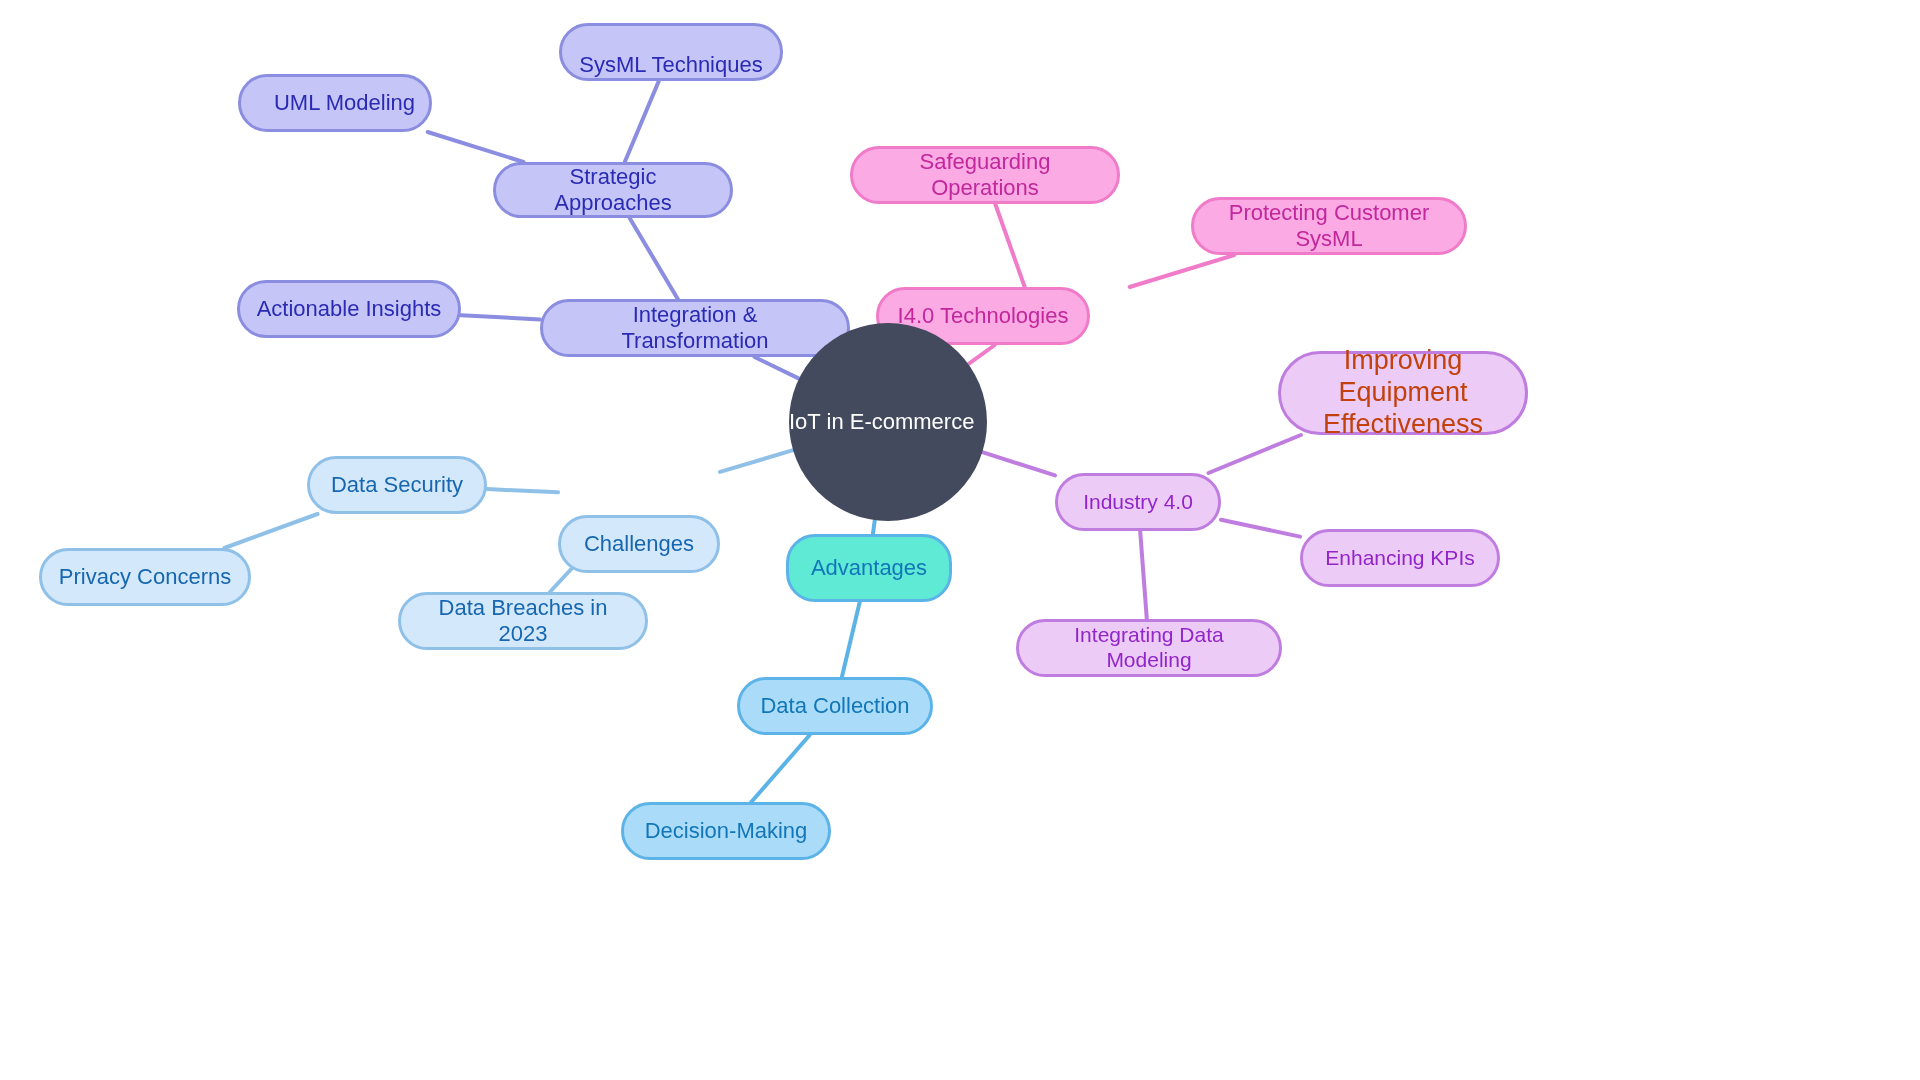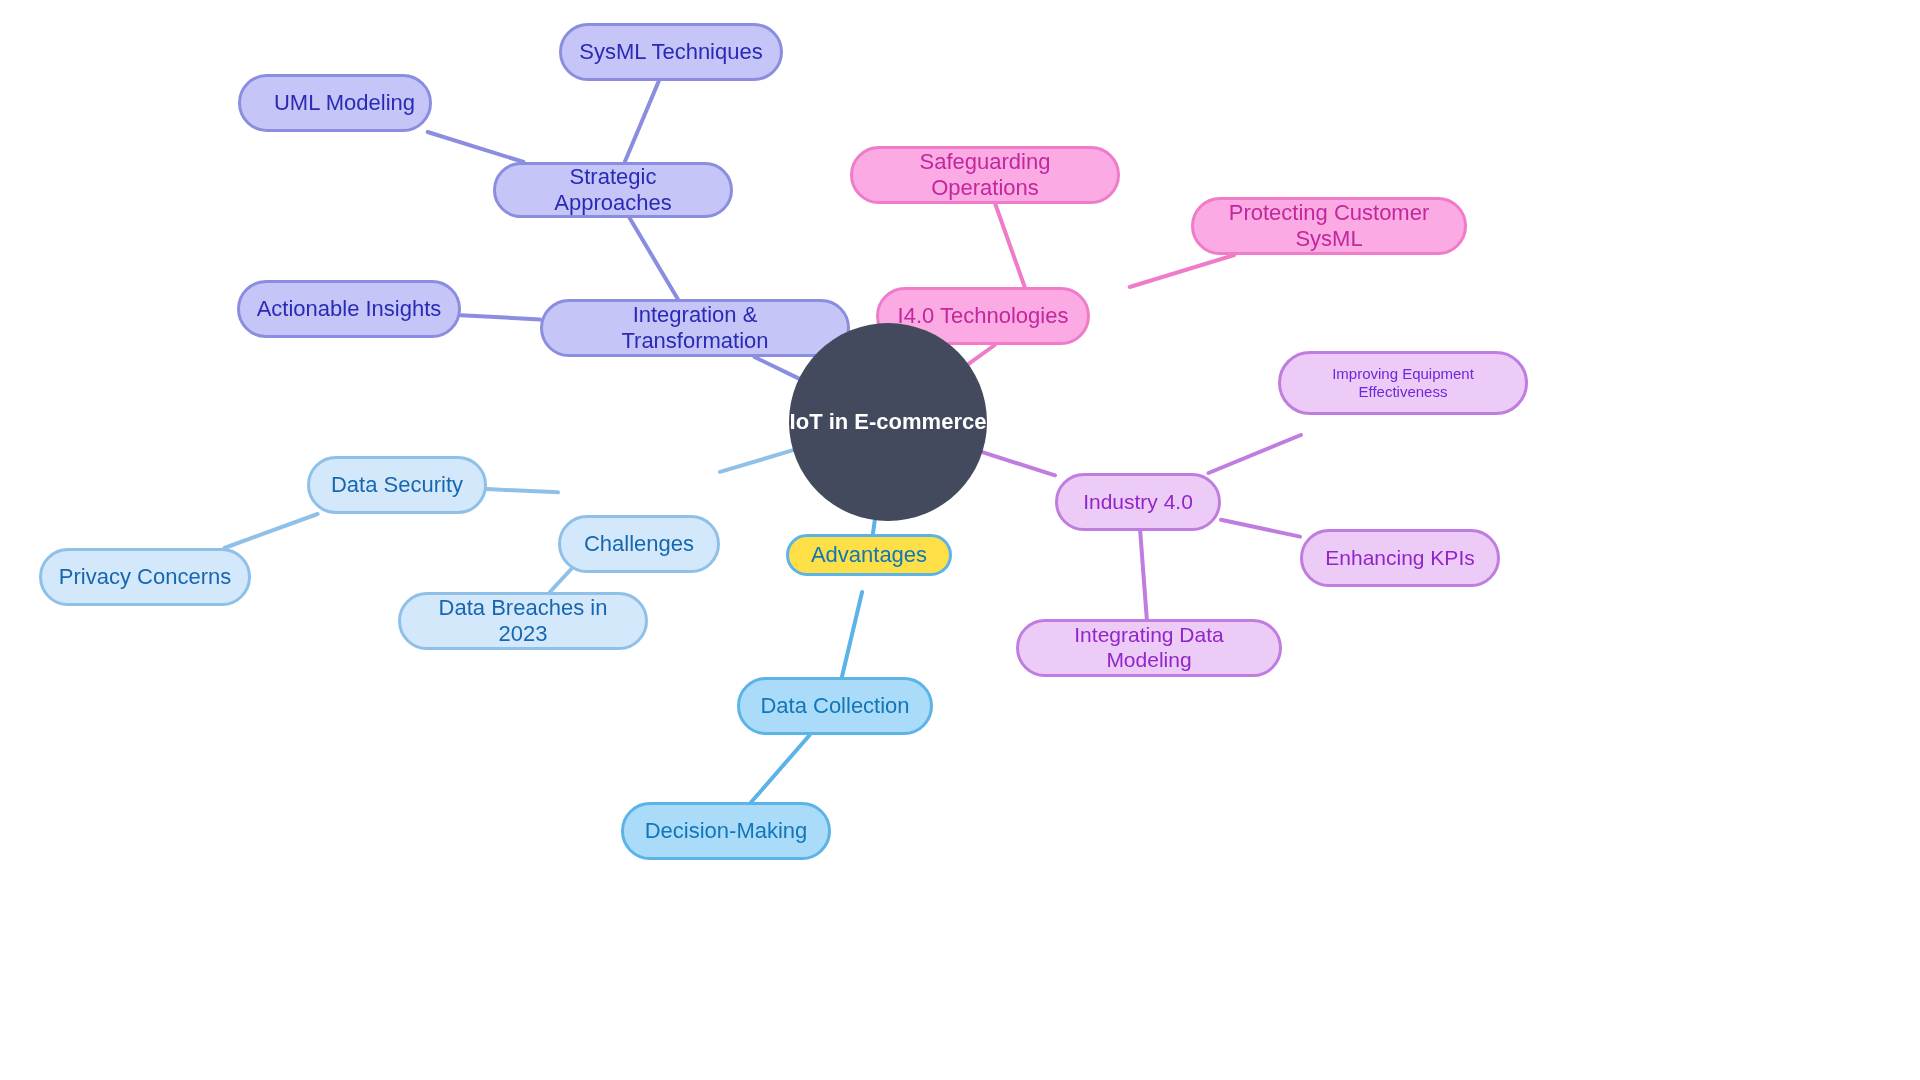--- a/index.html
+++ b/index.html
@@ -38,24 +38,23 @@
     border-radius: 38px;
     line-height: 1.18;
     white-space: pre-line;
     padding: 0 14px;
   }
   .node-hub {
     position: absolute;
     box-sizing: border-box;
     display: flex;
     align-items: center;
-    justify-content: center;
+    justify-content: flex-start;
     text-align: center;
     border-radius: 50%;
-    font-weight: bold;
   }
 </style>
 </head>
 <body>
 
 <div id="canvas">
   <svg id="edges" viewBox="0 0 1920 1080">
       <line x1="798.9953477510946" y1="378.6505838787715" x2="754.5425531914893" y2="357" stroke="#8a8de0" stroke-width="4" stroke-linecap="round"></line>
       <line x1="677.768115942029" y1="299" x2="629.6376811594203" y2="218" stroke="#8a8de0" stroke-width="4" stroke-linecap="round"></line>
       <line x1="540" y1="319.4884393063584" x2="461" y2="315.15028901734104" stroke="#8a8de0" stroke-width="4" stroke-linecap="round"></line>
@@ -71,36 +70,36 @@
       <line x1="793.1020875914014" y1="450.2025924427161" x2="720" y2="471.9277108433735" stroke="#8fc0e8" stroke-width="4" stroke-linecap="round"></line>
       <line x1="558" y1="492.3181818181818" x2="487" y2="489.09090909090907" stroke="#8fc0e8" stroke-width="4" stroke-linecap="round"></line>
       <line x1="317.5652173913044" y1="514" x2="224.43478260869566" y2="548" stroke="#8fc0e8" stroke-width="4" stroke-linecap="round"></line>
       <line x1="612.088" y1="525" x2="549.912" y2="592" stroke="#8fc0e8" stroke-width="4" stroke-linecap="round"></line>
       <line x1="874.7790675803087" y1="520.1132353250771" x2="872.9078014184397" y2="534" stroke="#5cb3e8" stroke-width="4" stroke-linecap="round"></line>
       <line x1="862.1048951048951" y1="592" x2="841.8951048951049" y2="677" stroke="#5cb3e8" stroke-width="4" stroke-linecap="round"></line>
       <line x1="809.712" y1="735" x2="751.288" y2="802" stroke="#5cb3e8" stroke-width="4" stroke-linecap="round"></line>
     </svg>
   <div id="node-layer">
       <div class="node" style="left: 493px; top: 162px; width: 240px; height: 56px; background: rgb(197, 198, 247); border-color: rgb(138, 141, 224); color: rgb(42, 42, 180); font-size: 22px; border-radius: 28px;"><span>Strategic Approaches</span></div>
-      <div class="node" style="left: 559px; top: 23px; width: 224px; height: 58px; background: rgb(197, 198, 247); border-color: rgb(138, 141, 224); color: rgb(42, 42, 180); font-size: 22px; border-radius: 29px;"><span>SysML Techniques</span></div>
+      <div class="node" style="left: 559px; top: 23px; width: 224px; height: 58px; background: rgb(197, 198, 247); border-color: rgb(138, 141, 224); color: rgb(42, 42, 180); font-size: 22px; border-radius: 29px; align-items: flex-end;"><span>SysML Techniques</span></div>
       <div class="node" style="left: 238px; top: 74px; width: 194px; height: 58px; background: rgb(197, 198, 247); border-color: rgb(138, 141, 224); color: rgb(42, 42, 180); font-size: 22px; border-radius: 29px; justify-content: flex-end;"><span>UML Modeling</span></div>
       <div class="node" style="left: 540px; top: 299px; width: 310px; height: 58px; background: rgb(197, 198, 247); border-color: rgb(138, 141, 224); color: rgb(42, 42, 180); font-size: 22px; border-radius: 29px; justify-content: flex-end;"><span>Integration &amp; Transformation</span></div>
       <div class="node" style="left: 237px; top: 280px; width: 224px; height: 58px; background: rgb(197, 198, 247); border-color: rgb(138, 141, 224); color: rgb(42, 42, 180); font-size: 22px; border-radius: 29px;"><span>Actionable Insights</span></div>
       <div class="node" style="left: 876px; top: 287px; width: 214px; height: 58px; background: rgb(251, 170, 228); border-color: rgb(240, 123, 201); color: rgb(194, 39, 155); font-size: 22px; border-radius: 29px;"><span>I4.0 Technologies</span></div>
       <div class="node" style="left: 850px; top: 146px; width: 270px; height: 58px; background: rgb(251, 170, 228); border-color: rgb(240, 123, 201); color: rgb(194, 39, 155); font-size: 22px; border-radius: 29px;"><span>Safeguarding Operations</span></div>
       <div class="node" style="left: 1191px; top: 197px; width: 276px; height: 58px; background: rgb(251, 170, 228); border-color: rgb(240, 123, 201); color: rgb(194, 39, 155); font-size: 22px; border-radius: 29px;"><span>Protecting Customer SysML</span></div>
       <div class="node" style="left: 1055px; top: 473px; width: 166px; height: 58px; background: rgb(237, 203, 247); border-color: rgb(192, 125, 224); color: rgb(146, 37, 201); font-size: 21px; border-radius: 29px; text-align: right;"><span>Industry 4.0</span></div>
-      <div class="node" style="left: 1278px; top: 351px; width: 250px; height: 64px; background: rgb(237, 203, 247); border-color: rgb(192, 125, 224); color: #6d28d9; font-size: 15px; border-radius: 42px;"><span>Improving Equipment
+      <div class="node" style="left: 1278px; top: 351px; width: 250px; height: 84px; background: rgb(237, 203, 247); border-color: rgb(192, 125, 224); color: #c2410c; font-size: 27px; border-radius: 42px;"><span>Improving Equipment
 Effectiveness</span></div>
       <div class="node" style="left: 1300px; top: 529px; width: 200px; height: 58px; background: rgb(237, 203, 247); border-color: rgb(192, 125, 224); color: rgb(146, 37, 201); font-size: 21px; border-radius: 29px;"><span>Enhancing KPIs</span></div>
       <div class="node" style="left: 1016px; top: 619px; width: 266px; height: 58px; background: rgb(237, 203, 247); border-color: rgb(192, 125, 224); color: rgb(146, 37, 201); font-size: 21px; border-radius: 29px;"><span>Integrating Data Modeling</span></div>
       <div class="node" style="left: 558px; top: 467px; width: 162px; height: 58px; background: rgb(211, 232, 251); border-color: rgb(143, 192, 232); color: rgb(22, 103, 176); font-size: 22px; border-radius: 29px; margin-top: 48px;"><span>Challenges</span></div>
       <div class="node" style="left: 307px; top: 456px; width: 180px; height: 58px; background: rgb(211, 232, 251); border-color: rgb(143, 192, 232); color: rgb(22, 103, 176); font-size: 22px; border-radius: 29px;"><span>Data Security</span></div>
       <div class="node" style="left: 39px; top: 548px; width: 212px; height: 58px; background: rgb(211, 232, 251); border-color: rgb(143, 192, 232); color: rgb(22, 103, 176); font-size: 22px; border-radius: 29px;"><span>Privacy Concerns</span></div>
       <div class="node" style="left: 398px; top: 592px; width: 250px; height: 58px; background: rgb(211, 232, 251); border-color: rgb(143, 192, 232); color: rgb(22, 103, 176); font-size: 22px; border-radius: 29px;"><span>Data Breaches in 2023</span></div>
-      <div class="node" style="left: 786px; top: 534px; width: 166px; height: 42px; background: #fde047; border-color: rgb(92, 179, 232); color: rgb(18, 118, 184); font-size: 22px; border-radius: 29px;"><span>Advantages</span></div>
+      <div class="node" style="left: 786px; top: 534px; width: 166px; height: 68px; background: #5eead4; border-color: rgb(92, 179, 232); color: rgb(18, 118, 184); font-size: 22px; border-radius: 29px;"><span>Advantages</span></div>
       <div class="node" style="left: 737px; top: 677px; width: 196px; height: 58px; background: rgb(170, 220, 249); border-color: rgb(92, 179, 232); color: rgb(18, 118, 184); font-size: 22px; border-radius: 29px;"><span>Data Collection</span></div>
       <div class="node" style="left: 621px; top: 802px; width: 210px; height: 58px; background: rgb(170, 220, 249); border-color: rgb(92, 179, 232); color: rgb(18, 118, 184); font-size: 22px; border-radius: 29px;"><span>Decision-Making</span></div>
       <div class="node-hub" style="left: 789px; top: 323px; width: 198px; height: 198px; background: rgb(67, 74, 94); color: rgb(255, 255, 255); font-size: 22px;">
         <span>IoT in E-commerce</span>
       </div>
     </div>
 </div>
 
 </body></html>

